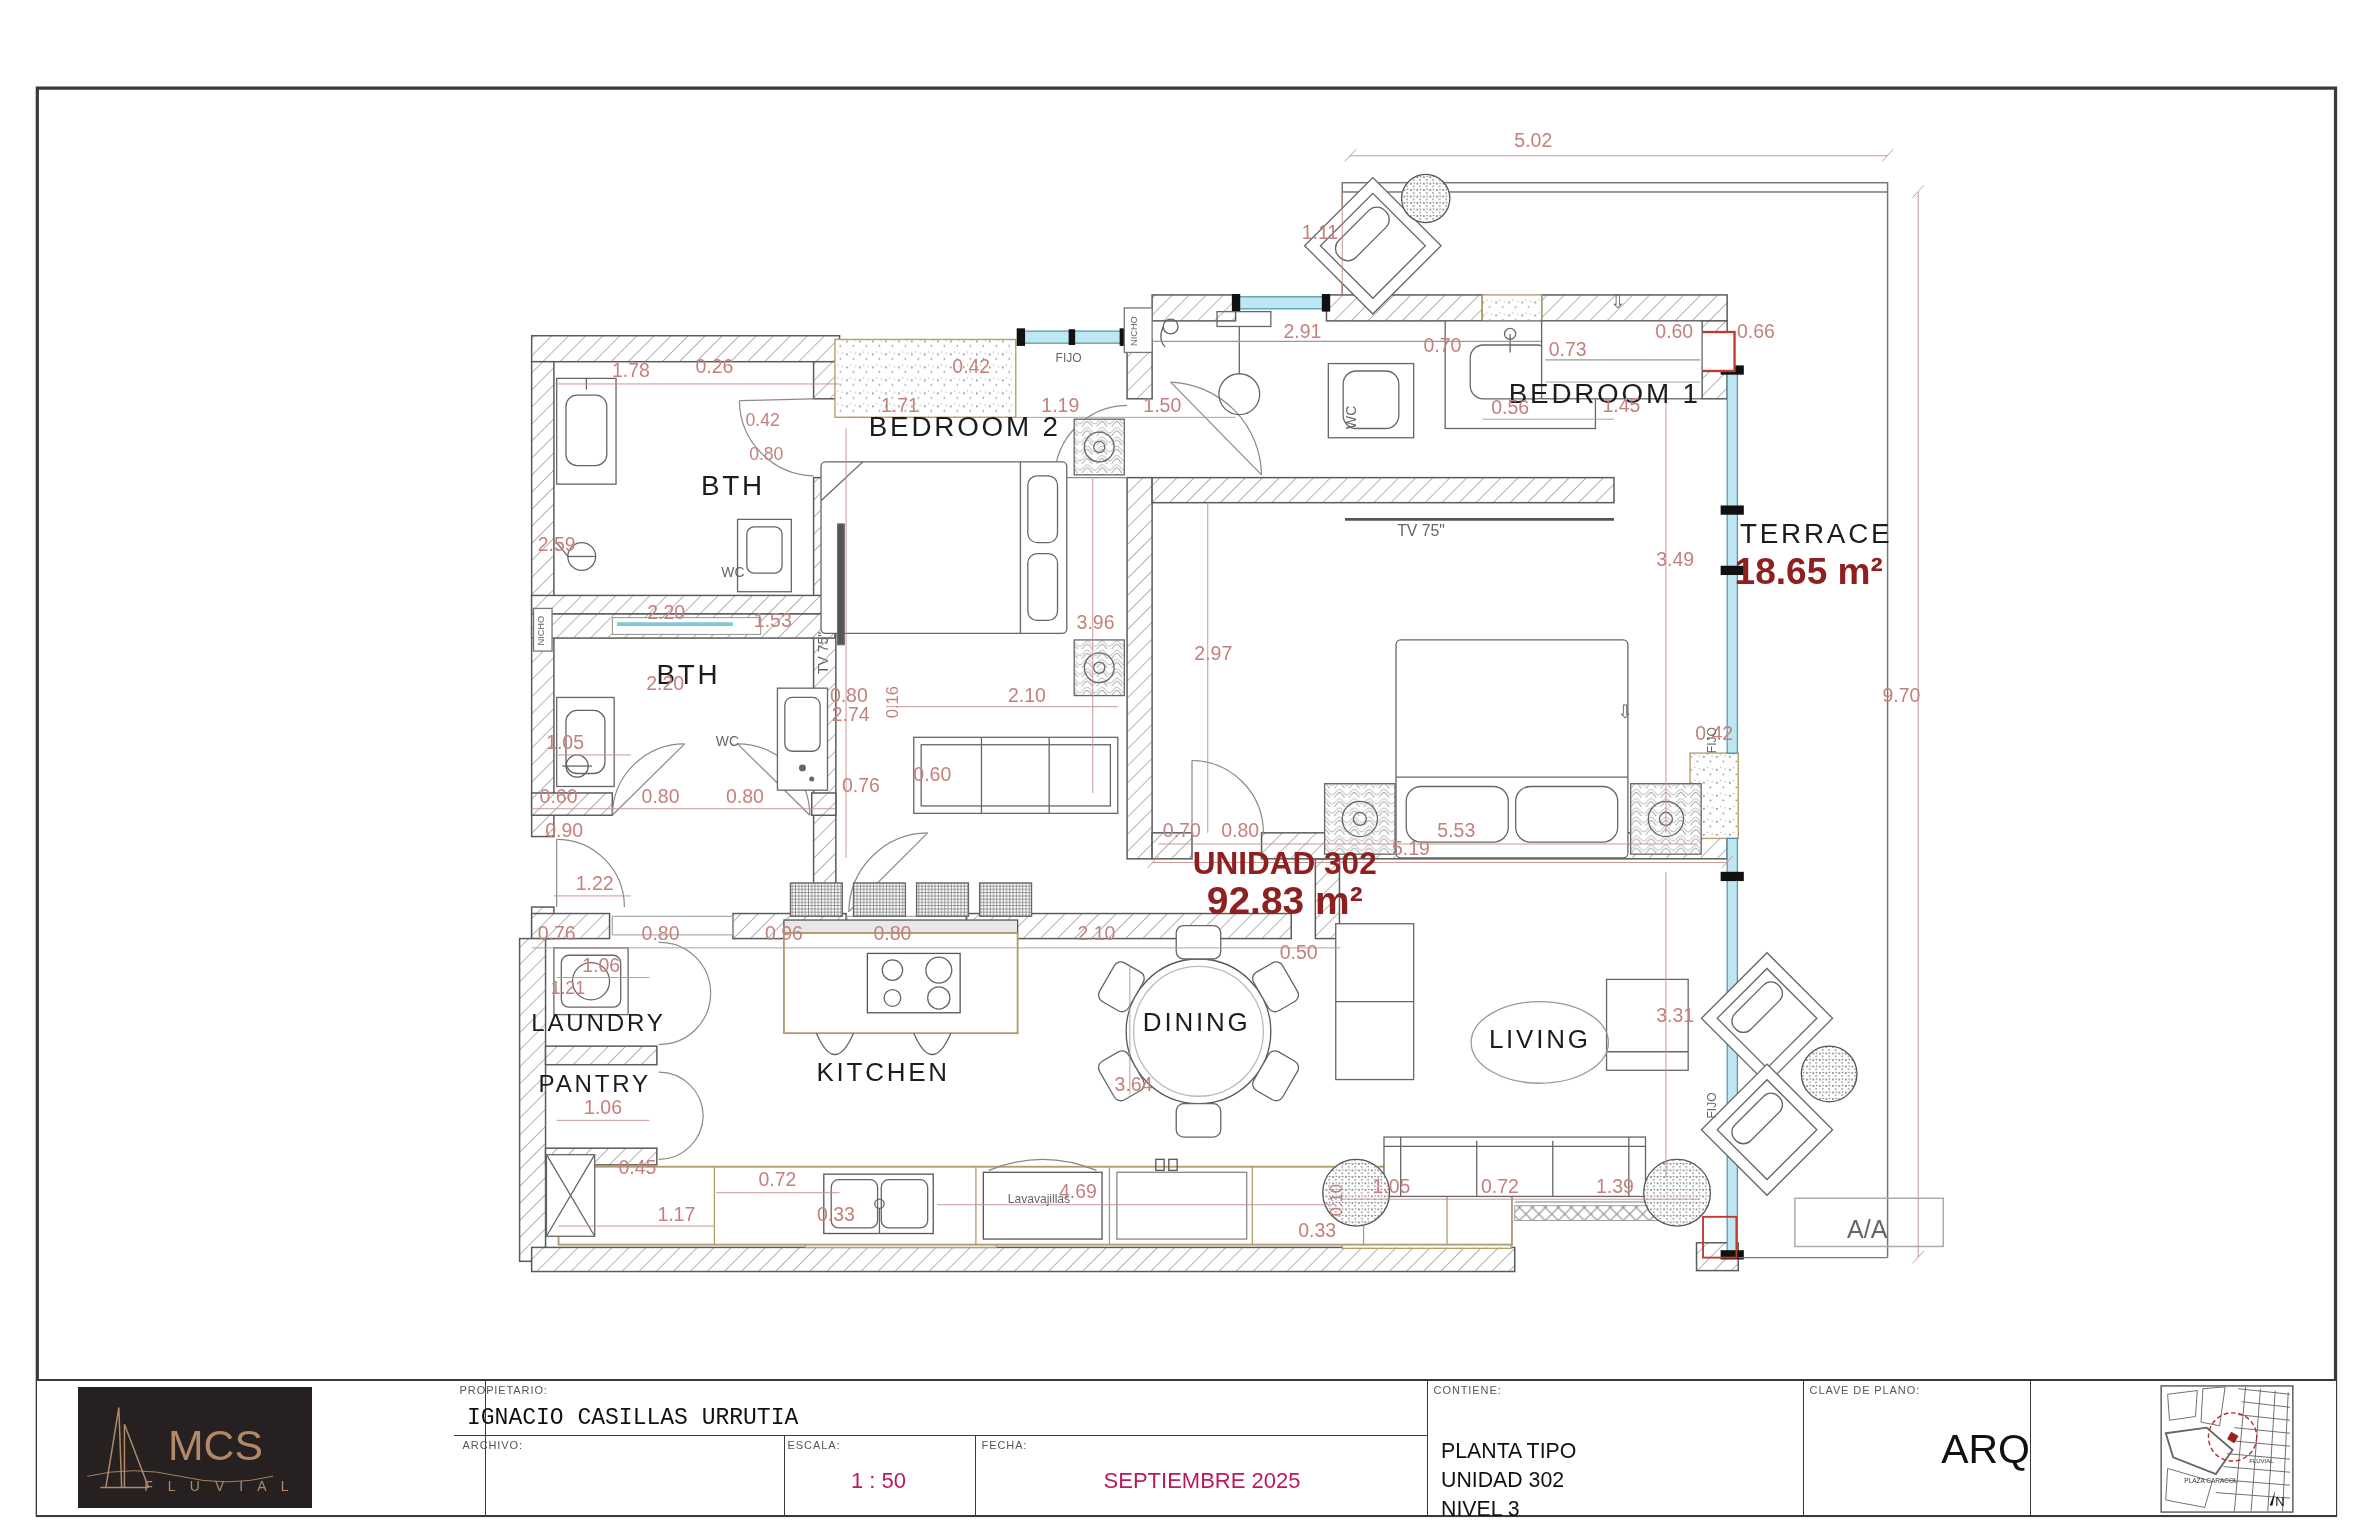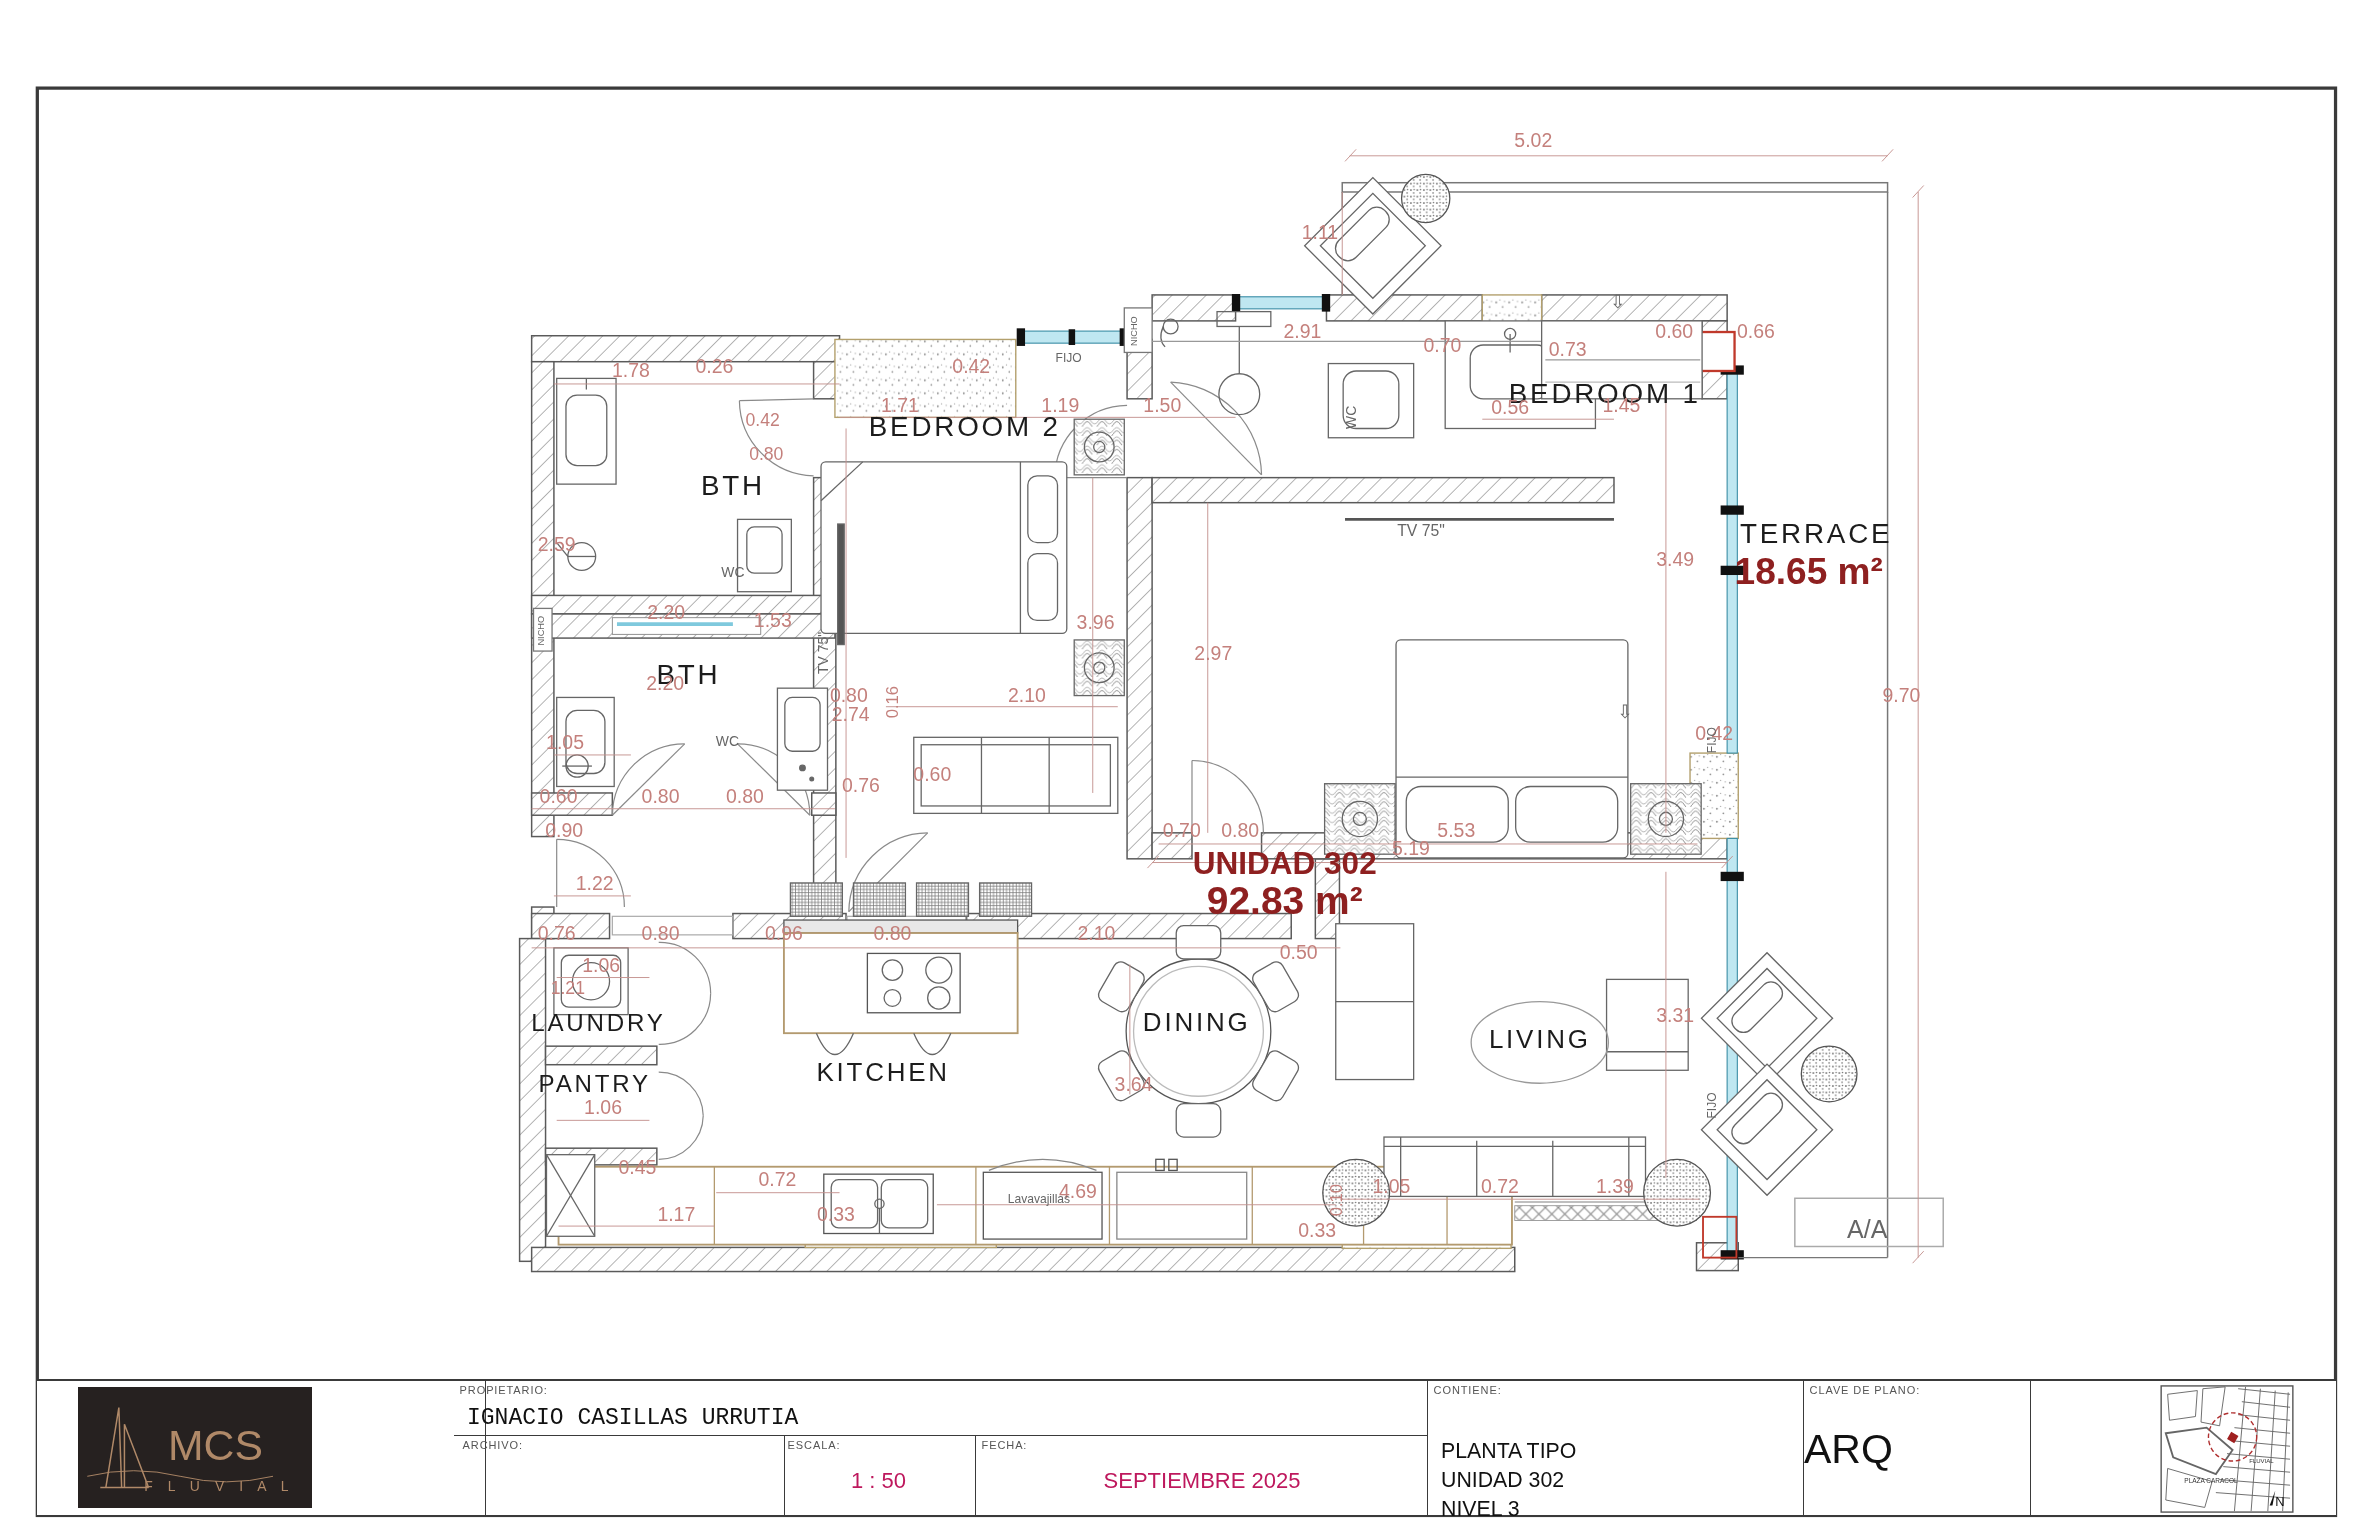--- a/index.html
+++ b/index.html
@@ -12,21 +12,21 @@
   .ann{fill:#666;}
   
   .titleblock{position:absolute;left:37px;top:1379px;width:2299px;height:136px;border-top:2.8px solid #3a3a3a;box-sizing:border-box;background:#fff;}
   .tb-cell{position:absolute;top:0;height:136px;border-right:1.9px solid #3a3a3a;box-sizing:border-box;}
   .tb-label{position:absolute;left:5.6px;top:2.8px;font-size:11px;color:#555;letter-spacing:0.9px;}
   .tb-value{position:absolute;left:13px;top:24px;font-size:23px;color:#111;font-family:Liberation Mono, monospace;}
   .tb-sub{position:absolute;left:0;top:54px;height:83px;border-top:1.9px solid #3a3a3a;box-sizing:border-box;}
   .tb-subcell{position:absolute;top:0;height:81px;border-right:1.9px solid #3a3a3a;box-sizing:border-box;}
   .tb-center{position:absolute;width:100%;text-align:center;top:32px;font-size:22px;color:#be185d;}
   .contiene-lines{position:absolute;left:13px;top:24px;font-size:21.3px;color:#111;line-height:29px;margin-top:32px;}
-  .big-key{position:absolute;width:100%;text-align:left;top:45px;font-size:41px;color:#111;}
+  .big-key{position:absolute;width:100%;text-align:right;top:45px;font-size:41px;color:#111;}
   .big-num{position:absolute;width:100%;text-align:center;top:39px;font-size:52px;font-weight:bold;color:#111;}
   .mcs-box{position:absolute;left:9.3px;top:5.6px;width:234px;height:121px;background:#262120;}
   .arkurb{position:absolute;left:252px;top:9.3px;width:160px;height:121px;}
 </style>
 </head>
 <body>
 
 <div class="sheet">
 <svg width="2371" height="1534" viewBox="0 0 2556 1654">
   <defs>

